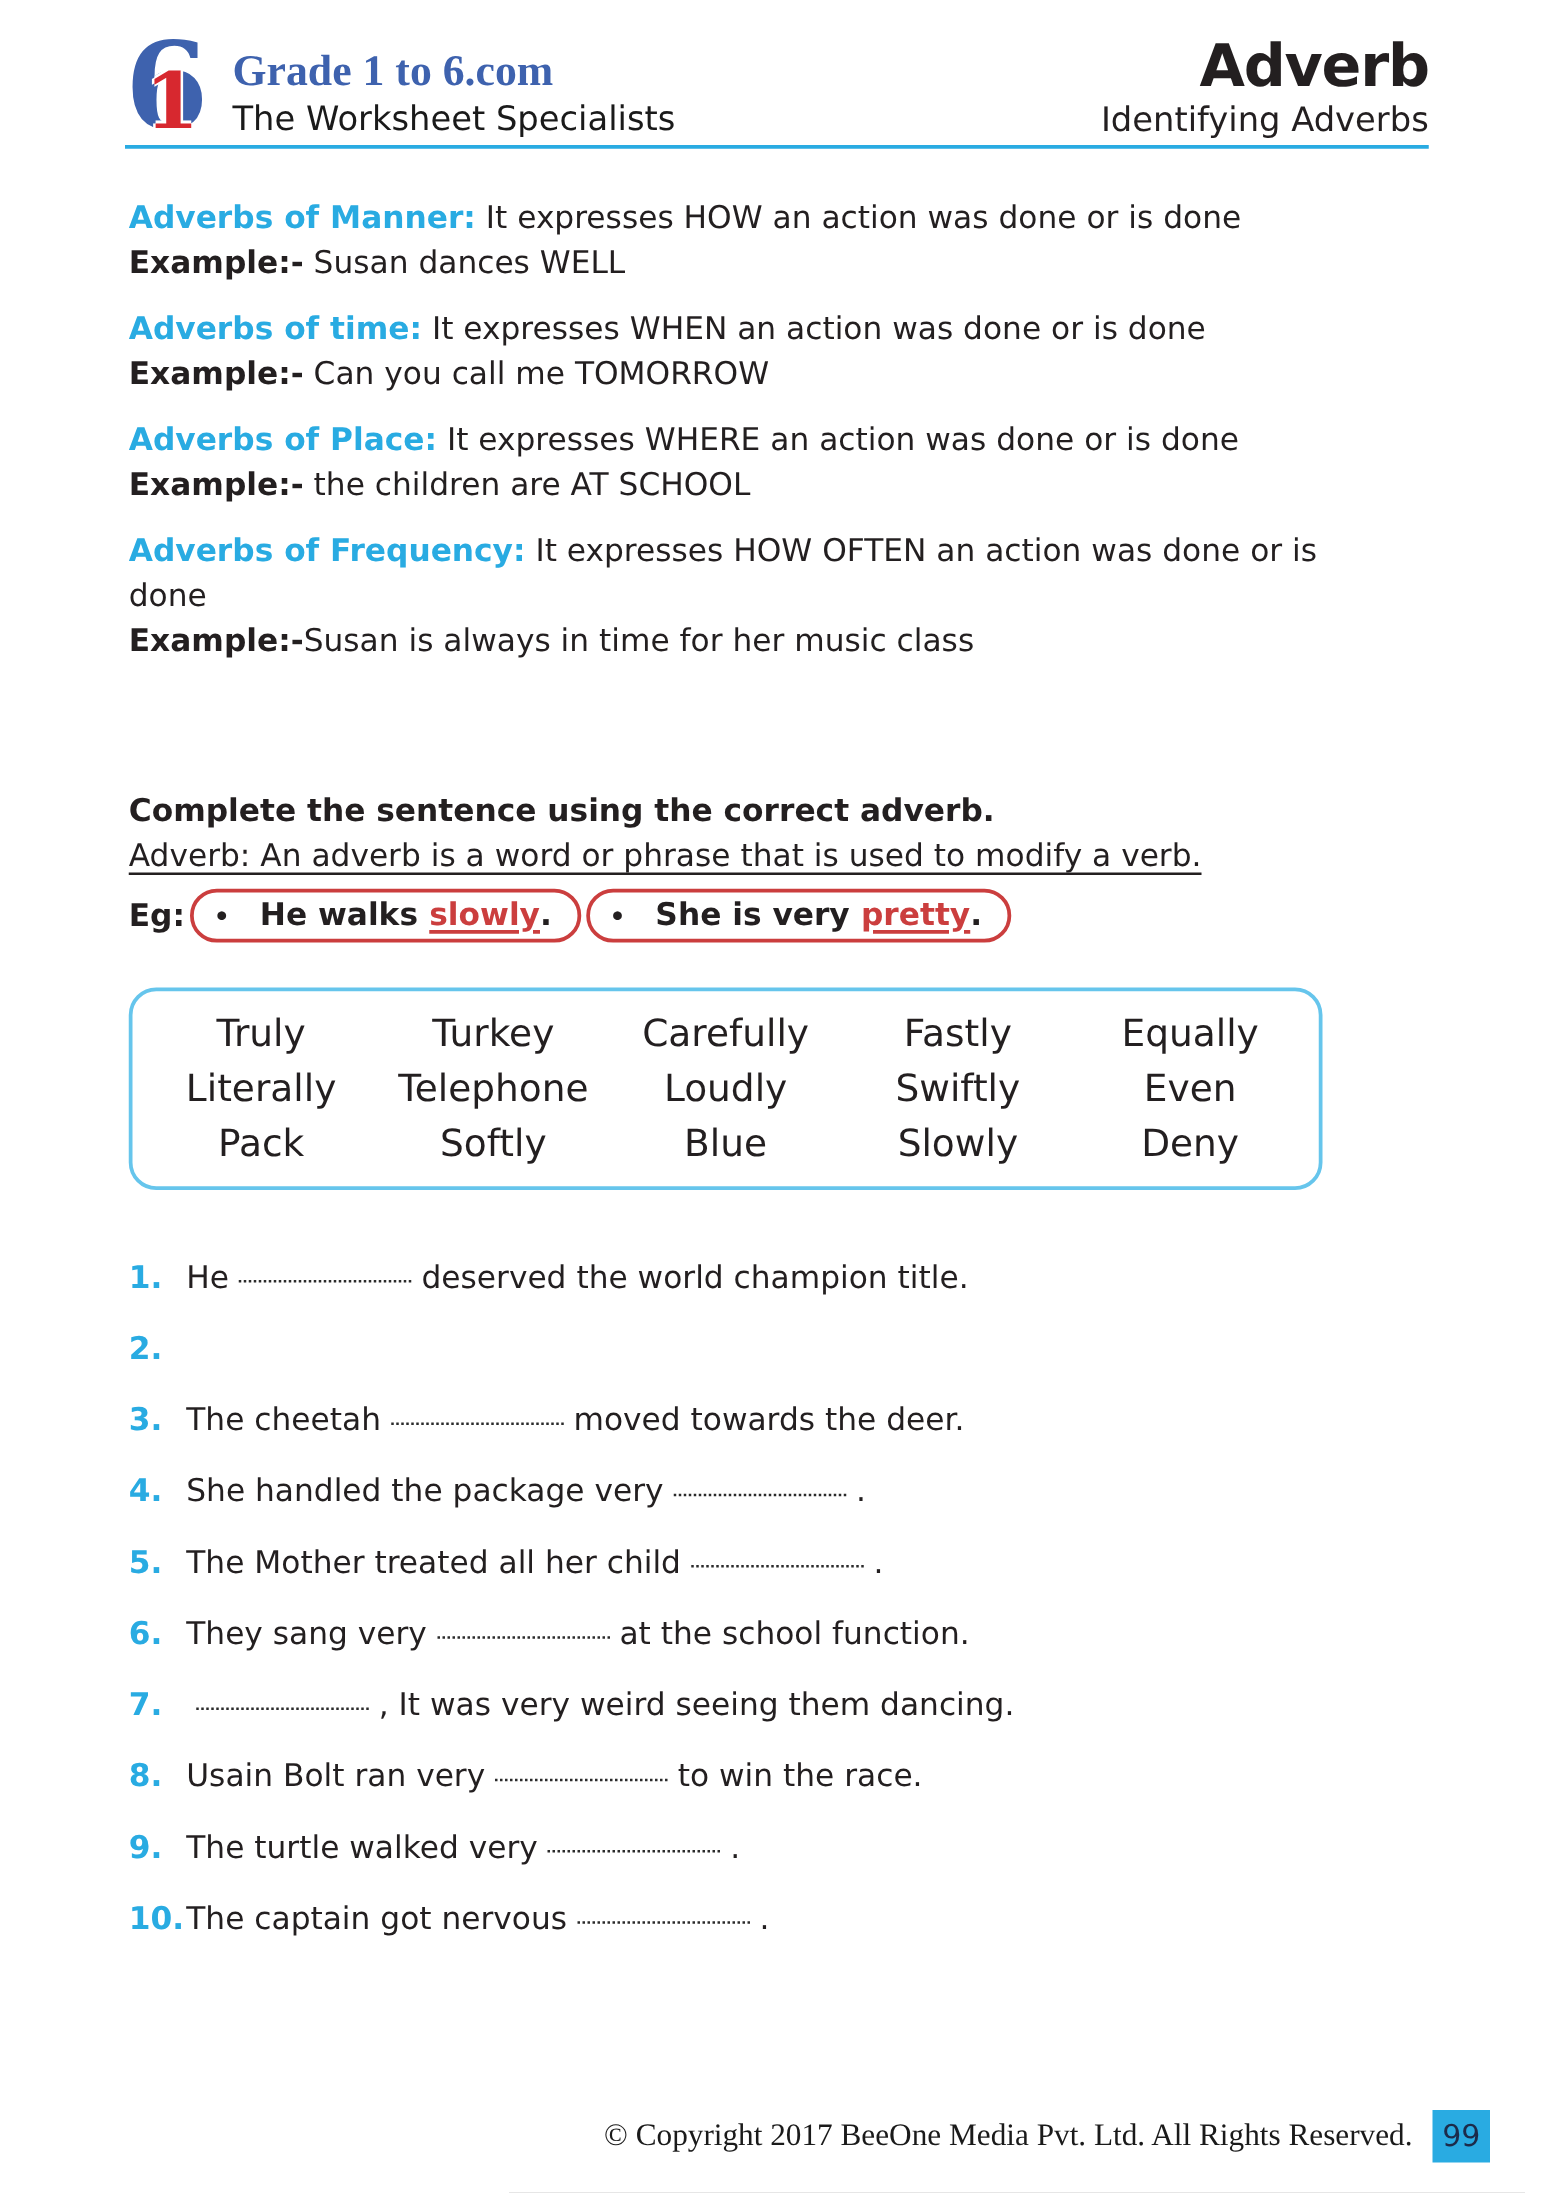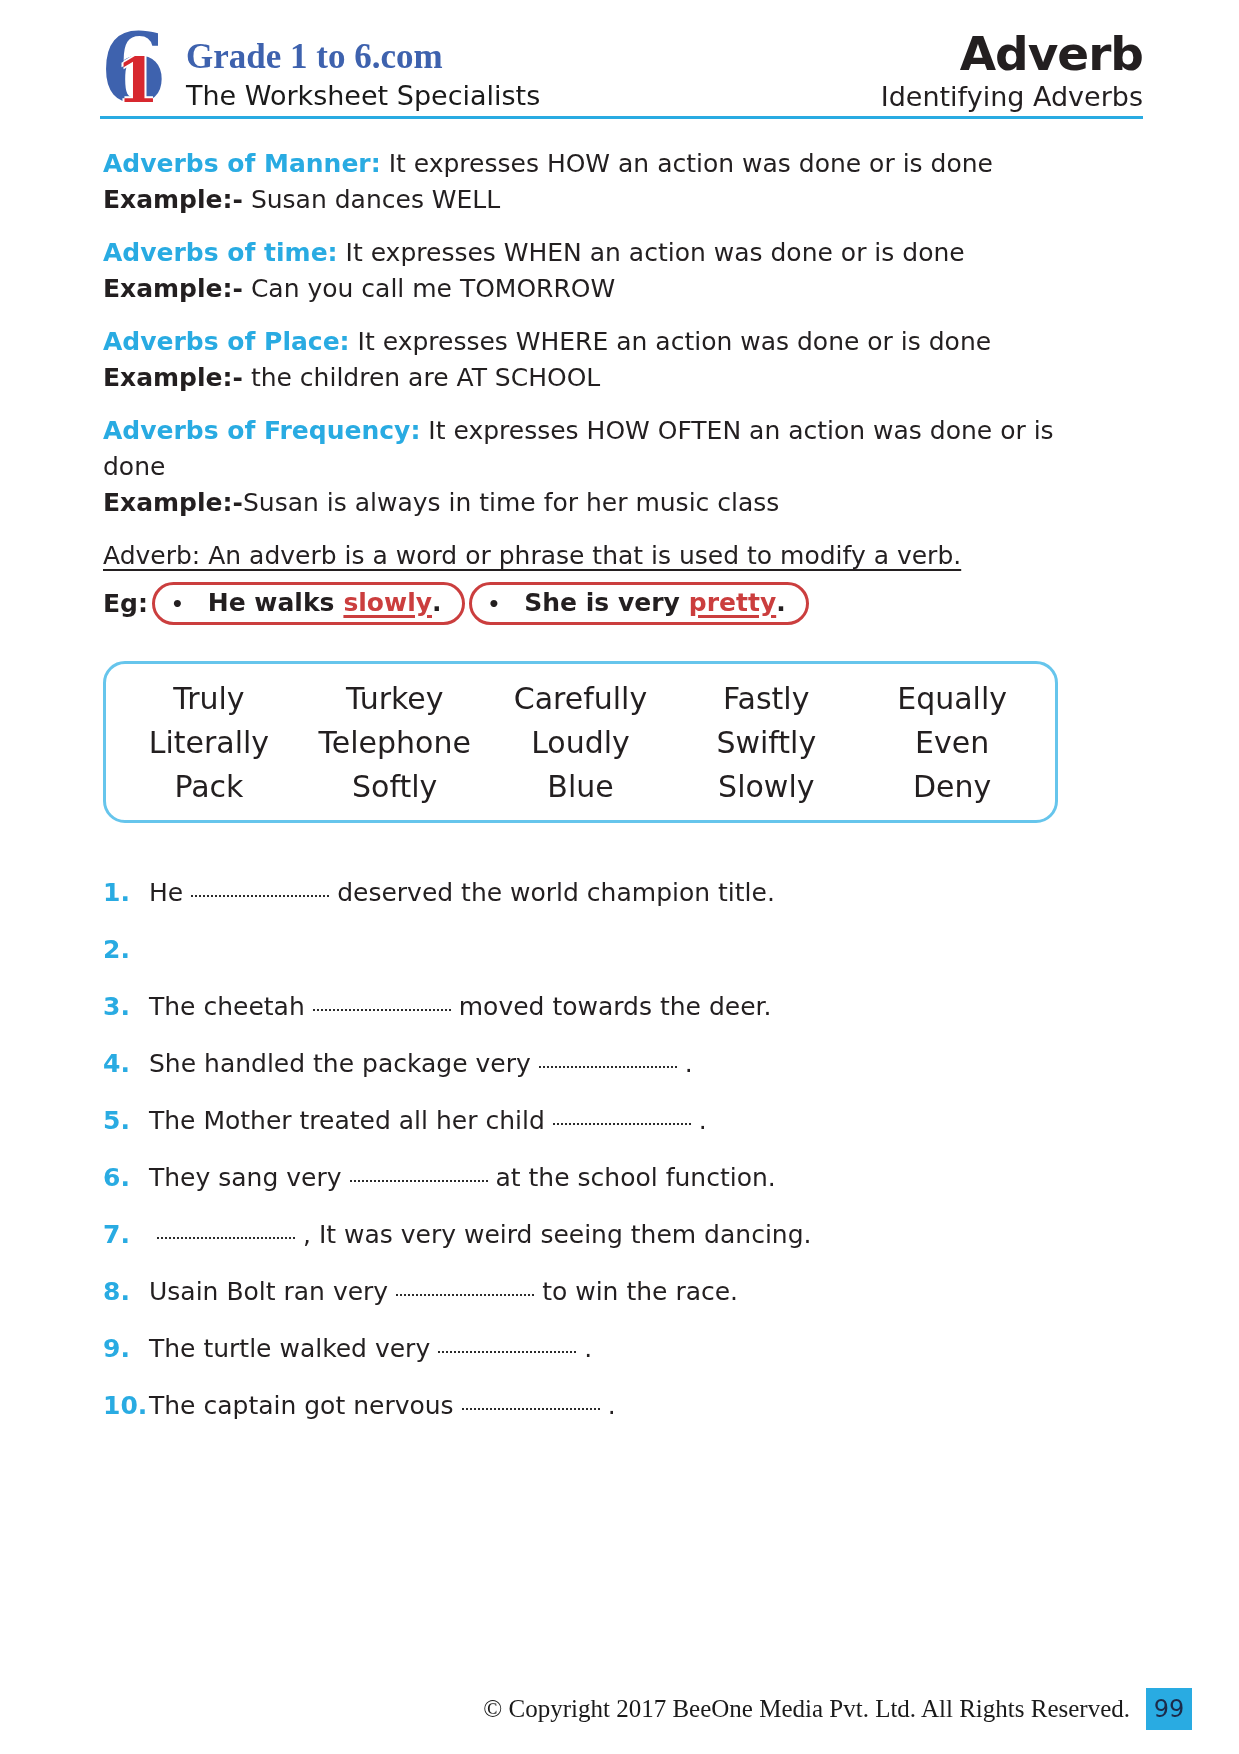--- a/index.html
+++ b/index.html
@@ -26,21 +26,21 @@
   .logo-tagline { font-size: 27px; color: #1a1a1a; margin-top: 3px; }
   .masthead-right { text-align: right; padding-top: 6px; }
   .doc-title { font-size: 47px; font-weight: bold; line-height: 1.0; letter-spacing: -1px; }
   .doc-subtitle { font-size: 27px; margin-top: 4px; }
   .rule { position: absolute; top: 116px; left: 100px; right: 96px;
     height: 3px; background: #29ABE2; }
 
   
   .content { position: absolute; top: 146px; left: 103px; width: 1040px; }
 
-  .def-block { margin-bottom: 17px; font-size: 25px; line-height: 36px; }
+  .def-block { margin-bottom: 17px; font-size: 25px; line-height: 36px; margin-top: 10px; }
   .def-block.def-freq { max-width: 1008px; }
   .def-heading { color: #29ABE2; font-weight: bold; }
   .example-label { font-weight: bold; }
 
   .instruction { margin-top: 100px; font-weight: bold; font-size: 25px; line-height: 36px; }
   .def-line { font-weight: normal; font-size: 25px; line-height: 36px;
     text-decoration: underline; text-decoration-thickness: 2px; text-underline-offset: 5px; }
 
   .eg-row { margin-top: 8px; display: flex; align-items: center; gap: 4px;
     font-size: 25px; font-weight: bold; }
@@ -116,20 +116,21 @@
       <span class="example-label">Example:-</span>
       <span>the children are AT SCHOOL</span>
     </div>
 
     <div class="def-block def-freq">
       <span class="def-heading">Adverbs of Frequency:</span>
       <span>It expresses HOW OFTEN an action was done or is done</span><br>
       <span class="example-label">Example:-</span><span>Susan is always in time for her music class</span>
     </div>
 
+    <div class="instruction">Complete the sentence using the correct adverb.</div>
     <div class="def-line">Adverb: An adverb is a word or phrase that is used to modify a verb.</div>
 
     <div class="eg-row">
       <span class="eg-label">Eg:</span>
       <span class="pill">
         <span class="pill-bullet">•</span>
         <span>He walks</span>
         <span class="pill-adverb">slowly</span>
         <span>.</span>
       </span>

